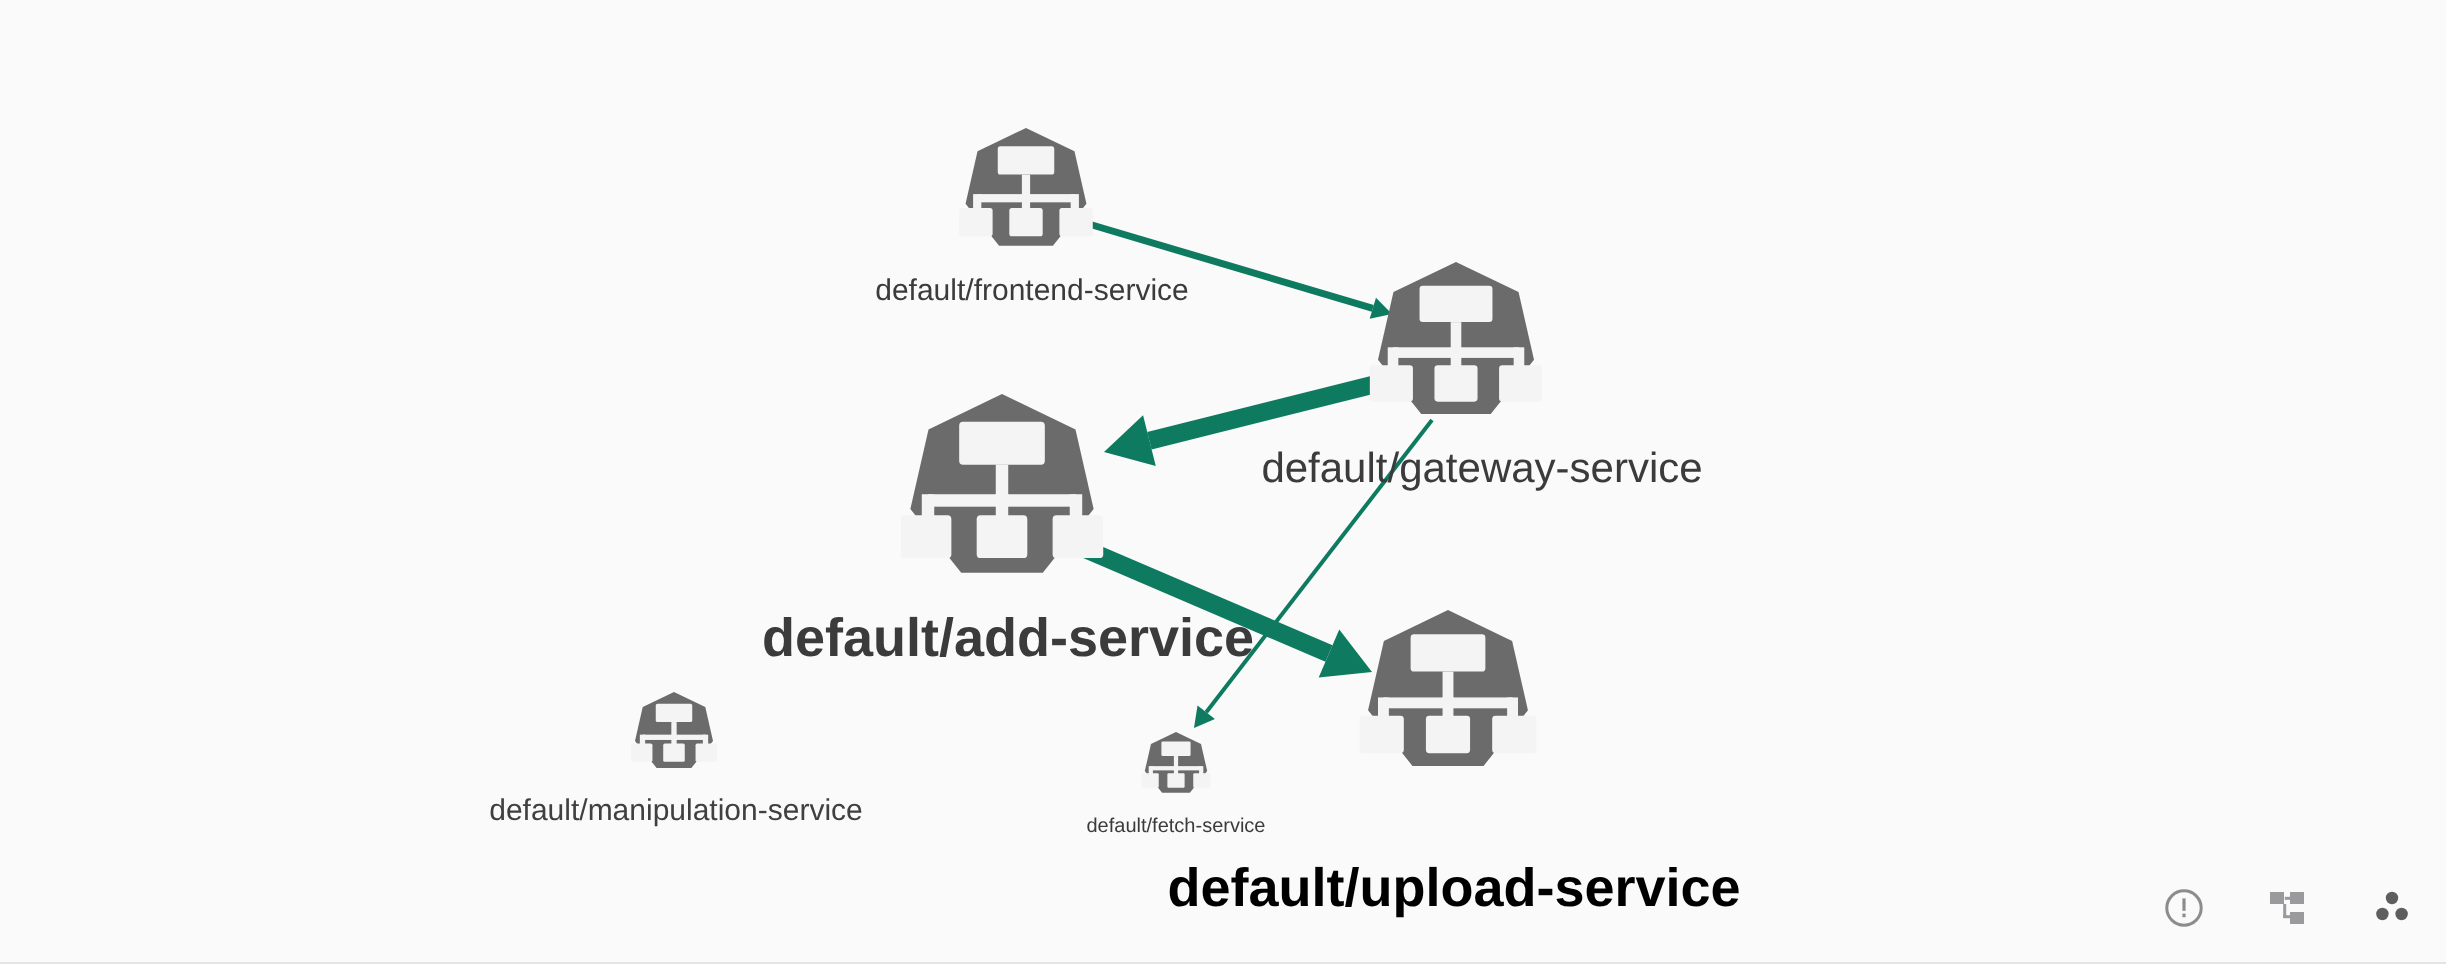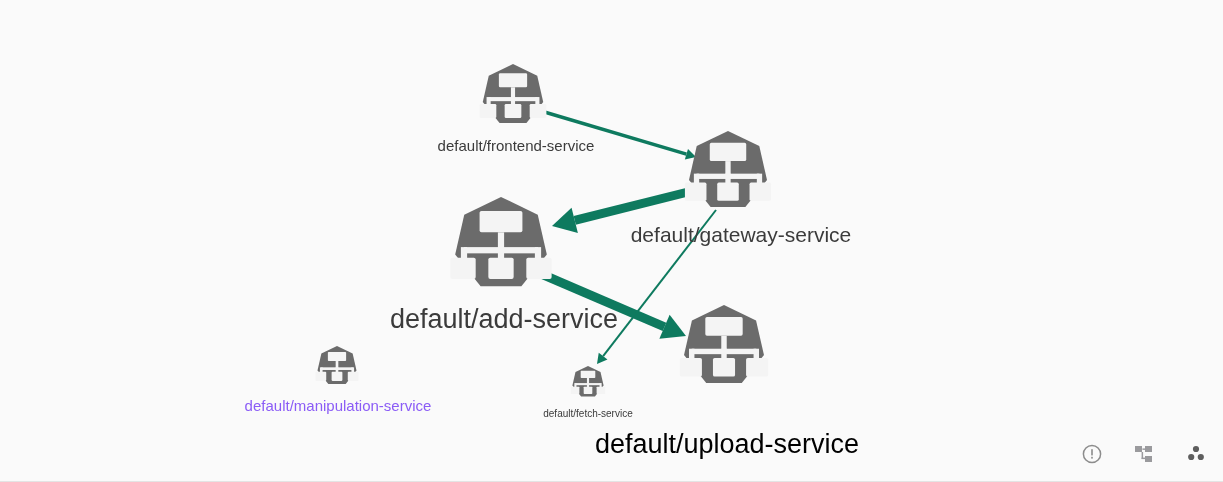--- a/index.html
+++ b/index.html
@@ -47,21 +47,21 @@
     height: 400px;
     overflow: visible;
   }
   .node-label {
     position: absolute;
     color: #3b3b3b;
     white-space: nowrap;
     transform: translateX(-50%);
     pointer-events: none;
   }
-  .node-label.size-xl { font-size: 27px; }
+  .node-label.size-xl { font-size: 27px; font-weight: bold; }
   .node-label.size-lg { font-size: 21px; margin-left: 10px; }
   .node-label.size-md { font-size: 15px; }
   .node-label.size-sm { font-size: 10px; }
   .footer-icons {
     position: absolute;
     right: 14px;
     bottom: 14px;
     display: flex;
     align-items: center;
     gap: 26px;
@@ -132,21 +132,21 @@
             <polygon points="588.00,326.00 600.51,332.02 603.60,345.56 594.94,356.42 581.06,356.42 572.40,345.56 575.49,332.02" fill="#6b6b6b"></polygon>
             <use href="#k8s-glyph" transform="translate(588,342) scale(0.663)" fill="#f4f4f4"></use>
           </g>
         </g>
     </svg>
     <div id="label-layer">
         <div class="node-label size-md" style="left: 516px; top: 97px; color: rgb(59, 59, 59);">default/frontend-service</div>
         <div class="node-label size-lg" style="left: 731px; top: 183px; color: rgb(59, 59, 59);">default/gateway-service</div>
         <div class="node-label size-xl" style="left: 504px; top: 264px; color: rgb(59, 59, 59);">default/add-service</div>
         <div class="node-label size-xl" style="left: 727px; top: 362px; color: #000000; margin-top: 27px;">default/upload-service</div>
-        <div class="node-label size-md" style="left: 338px; top: 357px; color: #8b5cf6;">default/manipulation-service</div>
+        <div class="node-label size-md" style="left: 338px; top: 357px; color: #404040;">default/manipulation-service</div>
         <div class="node-label size-sm" style="left: 588px; top: 368px; color: rgb(59, 59, 59);">default/fetch-service</div>
       </div>
   </div>
 
   <div class="footer-icons">
     <div class="footer-icon">
       <svg width="22" height="22" viewBox="0 0 22 22">
         <circle cx="11" cy="11" r="8.6" fill="none" stroke="#8c8c8c" stroke-width="1.5"></circle>
         <rect x="10.2" y="6.2" width="1.6" height="6.2" fill="#8c8c8c"></rect>
         <rect x="10.2" y="13.8" width="1.6" height="1.8" fill="#8c8c8c"></rect>

